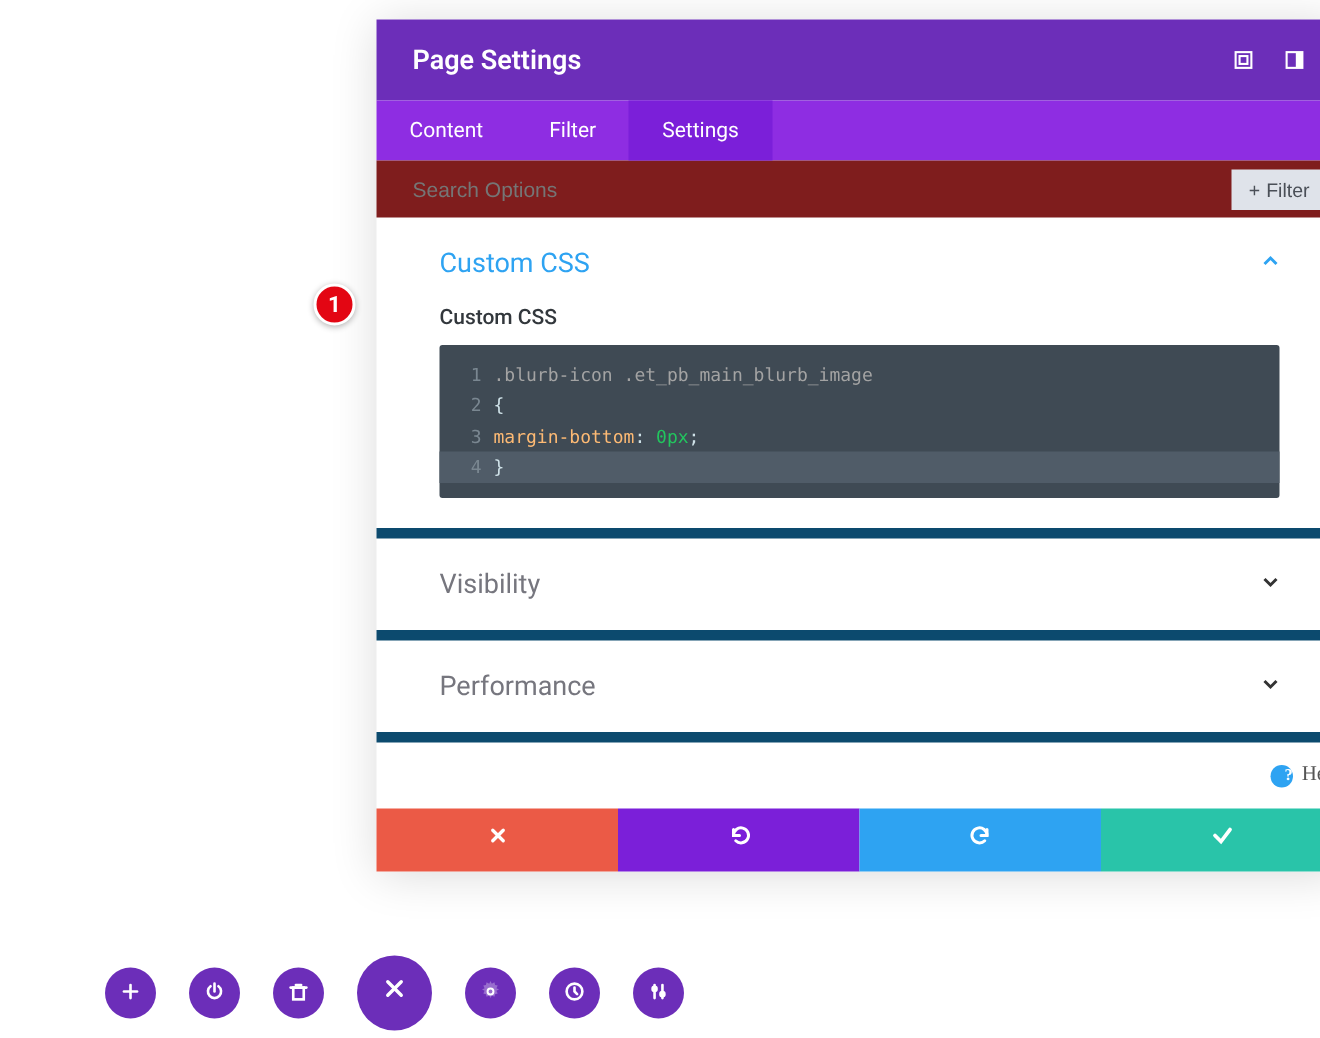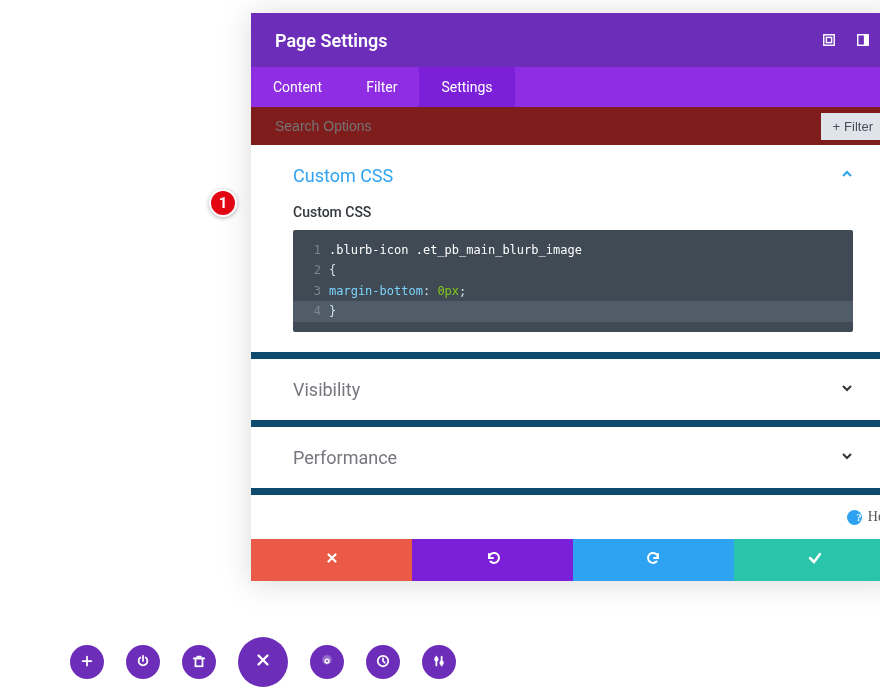--- a/index.html
+++ b/index.html
@@ -27,24 +27,24 @@
 .section.open .section-title { color: #2ea3f2; }
 .chevron { font-size: 12px; color: #333; }
 .section.open .chevron { color: #2ea3f2; }
 
 .field-label { font-size: 14px; color: #32373c; margin: 18px 0 10px; font-weight: 500; }
 .code-editor { background: #3f4a54; border-radius: 2px; padding: 10px 14px; font-family: Monaco, Consolas, monospace; font-size: 12px; line-height: 1.7; }
 .code-line { display: flex; }
 .line-num { color: #7a8791; width: 14px; text-align: right; margin-right: 8px; flex-shrink: 0; }
 .line-code { white-space: pre; }
 .code-line.active { background: #505c68; margin: 0 -14px; padding: 0 14px; }
-.tok-sel { color: #ffffff; }
+.tok-sel { color: #a3a3a3; }
 .tok-brace { color: #cfe2e8; }
-.tok-prop { color: #7dd3fc; }
-.tok-val { color: #84cc16; }
+.tok-prop { color: #fdba74; }
+.tok-val { color: #22c55e; }
 .tok-punct { color: #cfe2e8; }
 
 .help-row { text-align: right; padding: 14px 0; font-size: 14px; color: #555; font-family: Liberation Serif, serif; }
 .help-row .q { display: inline-block; width: 15px; height: 15px; border-radius: 50%; background: #2ea3f2; color: #fff; font-size: 11px; font-weight: 700; line-height: 15px; margin-right: 6px; }
 
 .footer { display: flex; height: 42px; }
 .foot-btn { flex: 1; border: none; color: #fff; display: flex; align-items: center; justify-content: center; cursor: pointer; font-size: 16px; }
 .foot-cancel { background: #eb5a46; }
 .foot-undo { background: #7b1fd9; }
 .foot-redo { background: #2ea3f2; }

